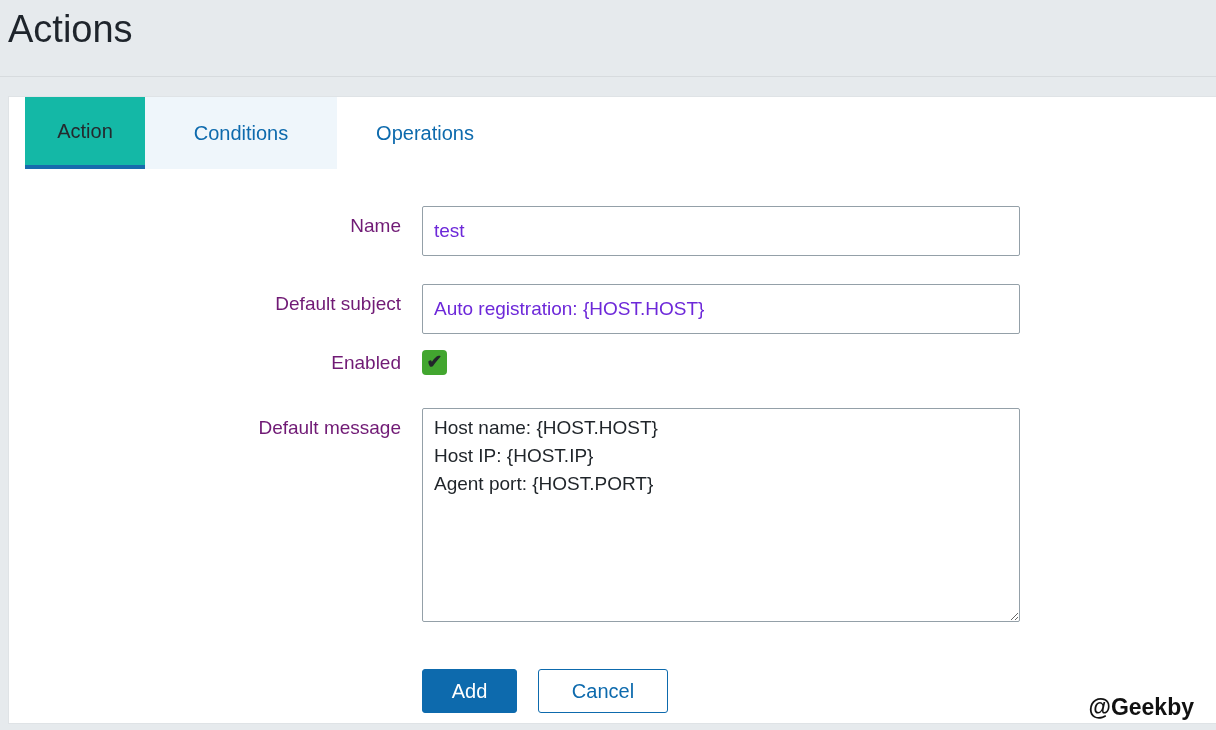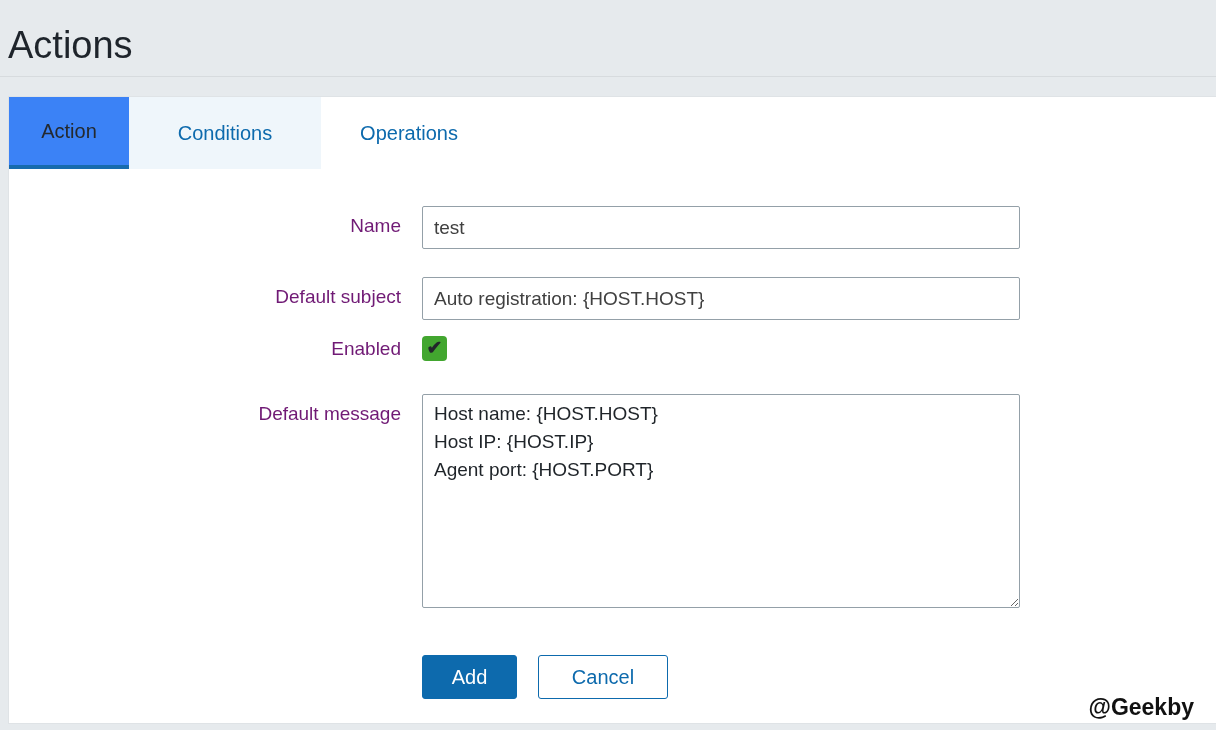--- a/index.html
+++ b/index.html
@@ -5,58 +5,59 @@
   * { margin:0; padding:0; box-sizing:border-box; }
   html,body { width:1216px; height:730px; overflow:hidden; }
   body {
     font-family:"Liberation Sans", sans-serif;
     background:#e6eaed;
     color:#1f2429;
   }
   .screen { position:relative; width:1216px; height:730px; background:#e6eaed; }
 
   .page-title {
-    position:absolute; left:8px; top:24px;
+    position:absolute; left:8px; top:8px;
     font-size:38px; font-weight:400; color:#1e242b;
   }
   .title-divider {
     position:absolute; top:76px; left:0; right:0; height:1px;
     background:#d7dbde;
   }
 
   .panel {
     position:absolute; left:8px; right:0; top:96px; bottom:6px;
     background:#ffffff; border:1px solid #dfe3e6; border-right:none;
   }
 
   .tabs { display:flex; height:72px; }
   .tab {
     display:flex; align-items:center; justify-content:center;
     font-size:20px; cursor:pointer; height:100%;
   }
   .tab.active {
-    width:120px; color:#24292e; background:#3b82f6;
+    width:120px; color:#24292e; background:#14b8a6;
     border-bottom:4px solid #176bad;
+    margin-left:16px;
   }
   .tab.highlight { width:192px; color:#0d6aad; background:#eff6fb; }
   .tab.normal   { width:176px; color:#0d6aad; background:transparent; }
 
   .form { margin-top:37px; }
   .row { display:flex; align-items:flex-start; }
   .row-label {
     width:392px; flex-shrink:0; text-align:right;
     font-size:19px; color:#701a75; padding-top:9px;
   }
   .row-field { margin-left:21px; }
 
   .text-input {
-    width:598px; height:43px;
+    width:598px; height:50px;
     border:1px solid #94a0a8; border-radius:2px;
     font-family:"Liberation Sans", sans-serif;
-    font-size:19px; color:#404040; padding:0 11px; background:#fff;
+    font-size:19px; color:#6d28d9; padding:0 11px; background:#fff;
     outline:none;
   }
   .textarea-input {
     width:598px; height:214px;
     border:1px solid #94a0a8; border-radius:2px;
     font-family:"Liberation Sans", sans-serif;
     font-size:19px; line-height:28px; color:#1f2429;
     padding:5px 11px; background:#fff; resize:both; outline:none;
   }
 

